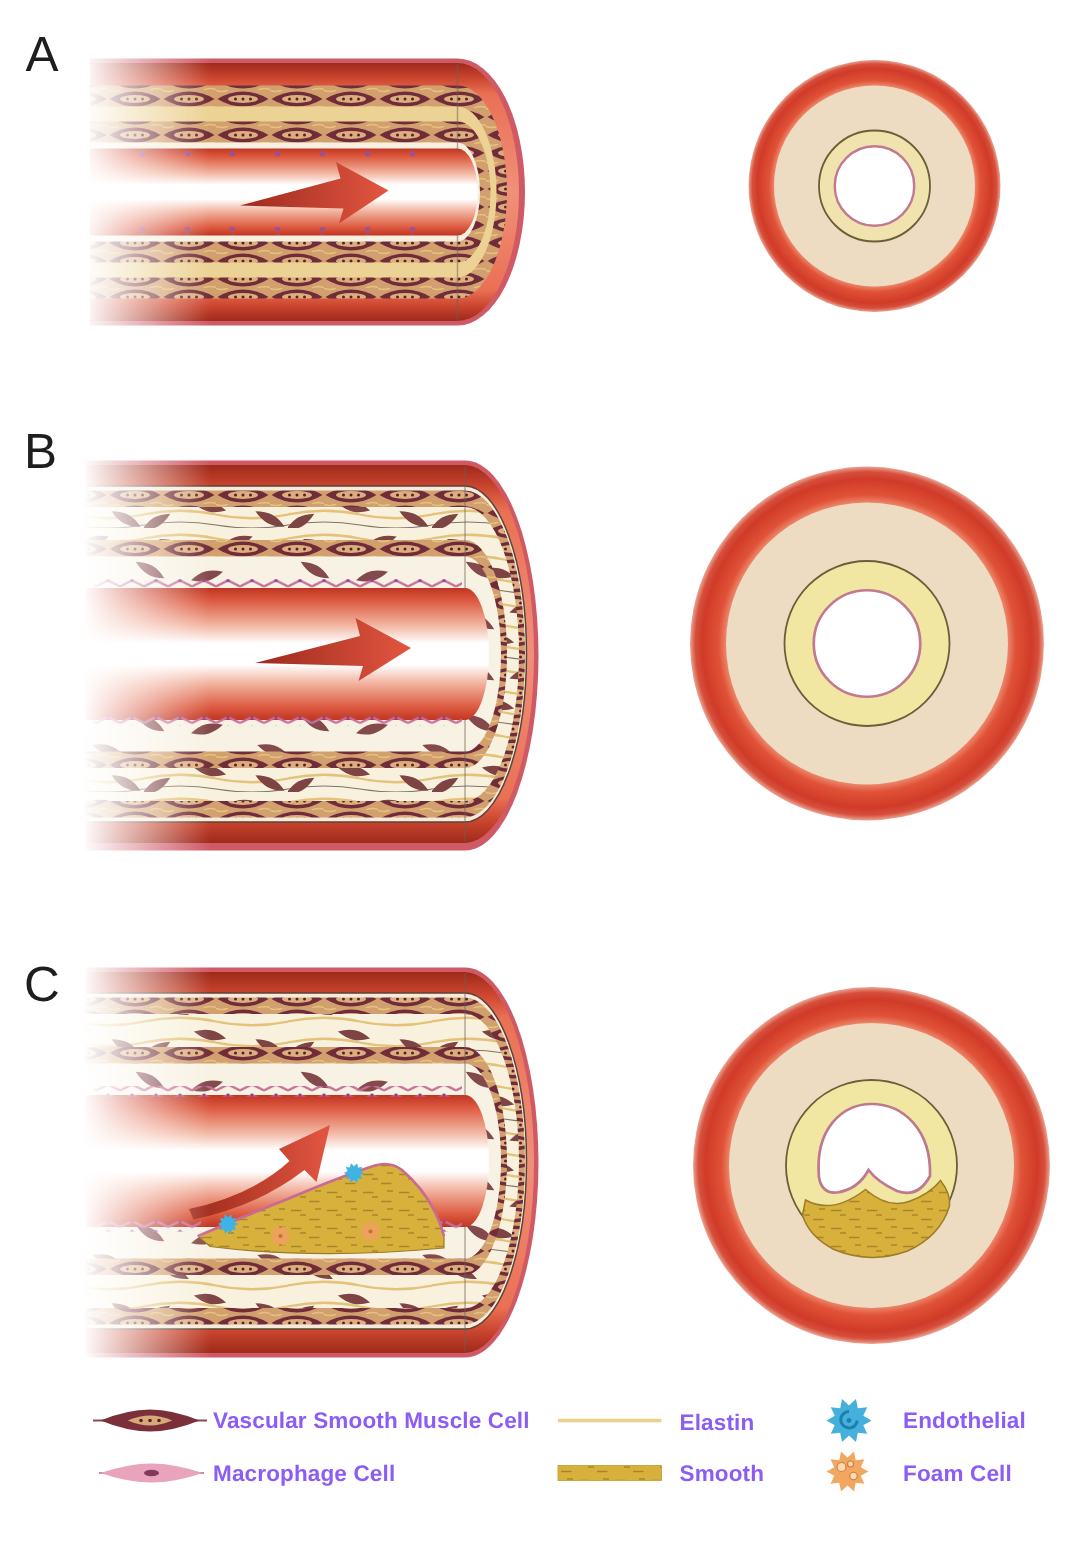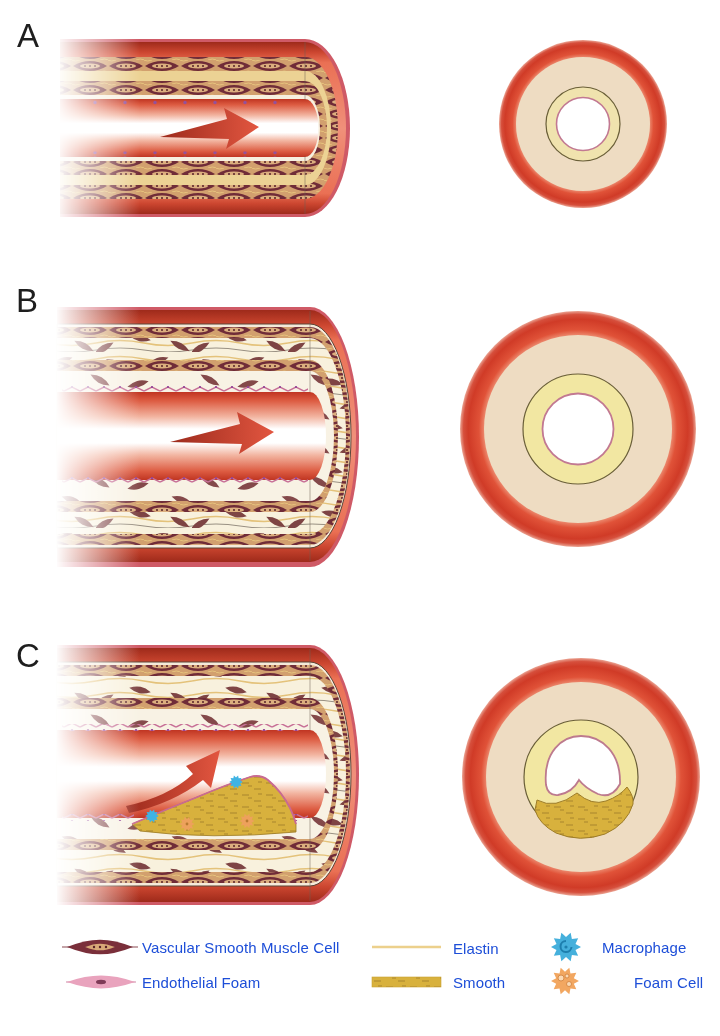--- a/index.html
+++ b/index.html
@@ -1,19 +1,19 @@
 <!DOCTYPE html>
 <html><head>
 <meta charset="utf-8">
 <style>
   html,body{margin:0;padding:0;background:#fff;}
   .canvas{position:relative;width:720px;height:1036px;background:#ffffff;overflow:hidden;
           font-family:"Liberation Sans", sans-serif;}
   .panel-label{position:absolute;font-size:33px;font-weight:500;color:#1e1e1e;line-height:1.1;}
-  .lg-label{position:absolute;font-size:15px;font-weight:400;color:#1d4ed8;letter-spacing:.1px;line-height:1.1;}
+  .lg-label{position:absolute;font-size:15px;font-weight:700;color:#8b5cf6;letter-spacing:.1px;line-height:1.1;}
   svg{position:absolute;left:0;top:0;}
 </style>
 </head>
 <body>
 
 <div class="canvas">
 
 <svg width="720" height="1036" viewBox="0 0 720 1036">
   <defs>
     <linearGradient id="fadeg" gradientUnits="userSpaceOnUse" x1="55" y1="0" x2="140" y2="0">
@@ -215,19 +215,19 @@
       <circle cx="567" cy="976" r="2" fill="#fad9b4" stroke="#cf7f3a" stroke-width=".8"></circle>
     </g>
   </g>
 </svg>
 
 <div class="panel-label" style="left:17px; top:18px;">A</div>
 <div class="panel-label" style="left:16px; top:283px;">B</div>
 <div class="panel-label" style="left:16px; top:638px;">C</div>
 
 <div class="lg-label" style="left:142px; top:940px;">Vascular Smooth Muscle Cell</div>
-<div class="lg-label" style="left:142px; top:975px;">Endothelial Foam</div>
+<div class="lg-label" style="left:142px; top:975px;">Macrophage Cell</div>
 <div class="lg-label" style="left:453px; top:941px;">Elastin</div>
 <div class="lg-label" style="left:453px; top:975px;">Smooth</div>
-<div class="lg-label" style="left:602px; top:940px;">Macrophage</div>
-<div class="lg-label" style="left:634px; top:975px;">Foam Cell</div>
+<div class="lg-label" style="left:602px; top:940px;">Endothelial</div>
+<div class="lg-label" style="left:602px; top:975px;">Foam Cell</div>
 
 </div>
 
 </body></html>

